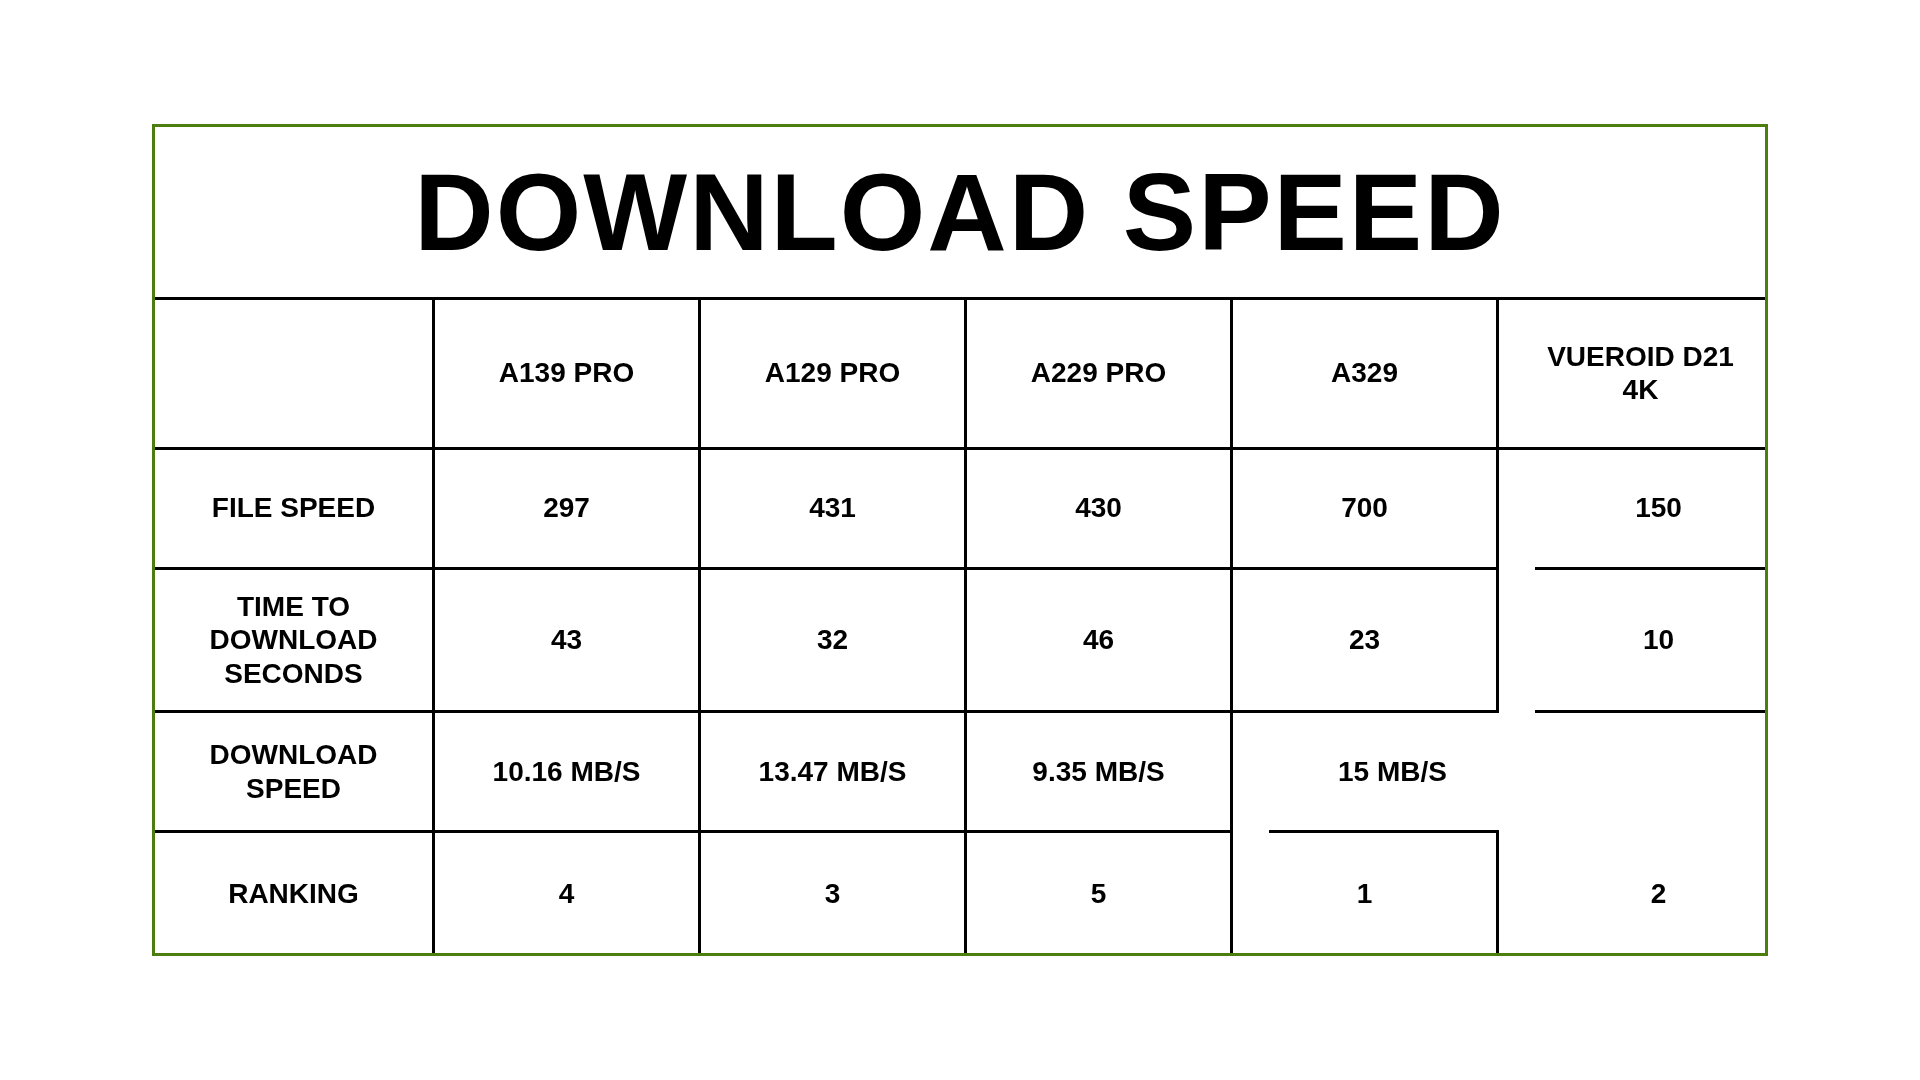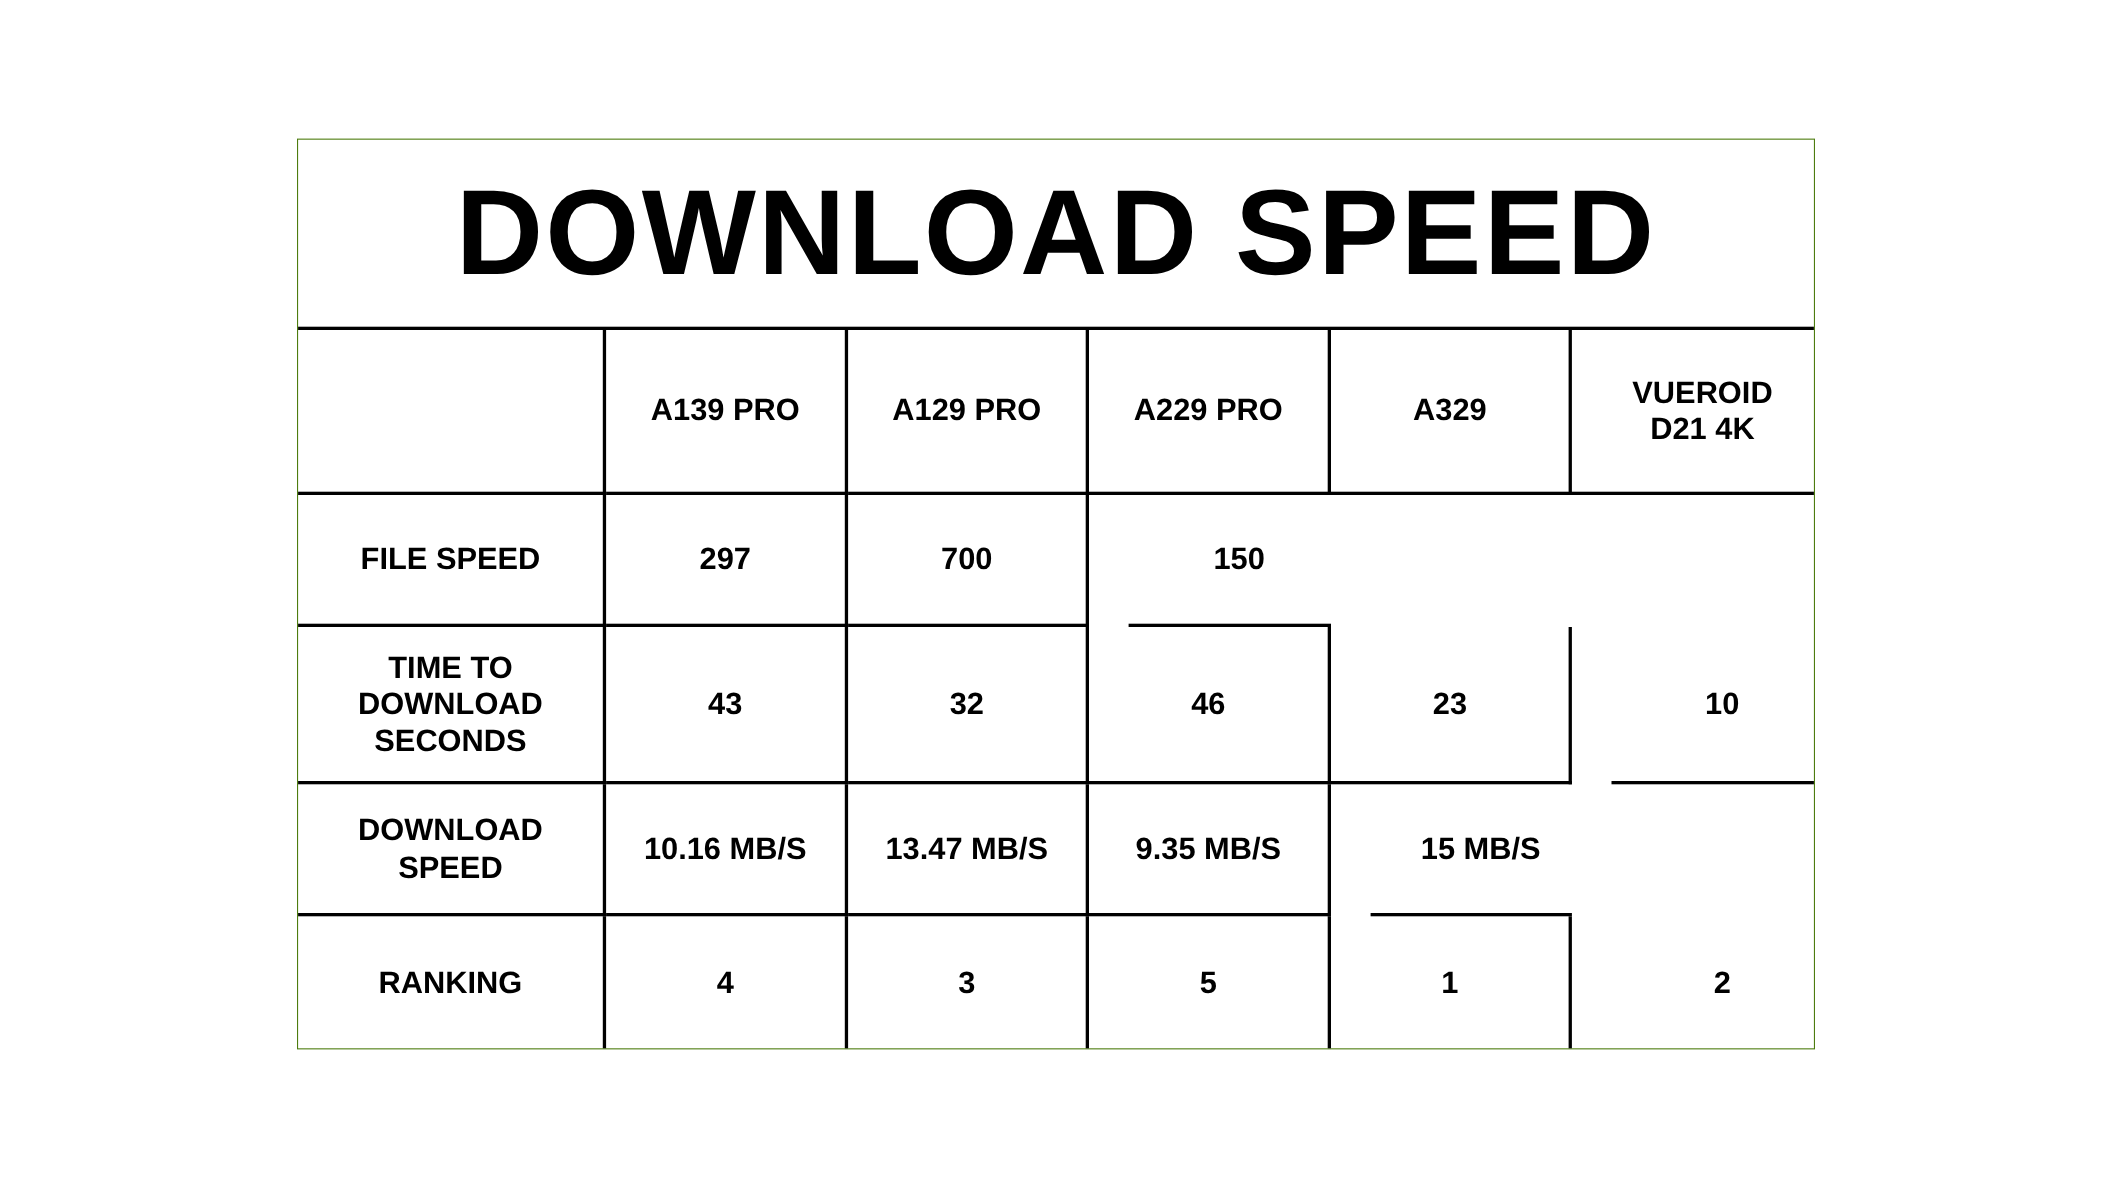--- a/index.html
+++ b/index.html
@@ -12,22 +12,22 @@
       background: #ffffff;
       display: flex;
       justify-content: center;
       align-items: center;
       width: 1920px;
       height: 1080px;
       font-family: 'Arial Black', 'Arial Bold', Arial, sans-serif;
     }
 
     .outer-container {
-      width: 1380px;
-      border: 1px solid #4d7c0f;
+      width: 1616px;
+      border: 3px solid #4d7c0f;
     }
 
     .title-cell {
       text-align: center;
       padding: 30px 20px;
       border-bottom: 3px solid #000000;
     }
 
     .title-text {
       font-size: 110px;
@@ -113,20 +113,26 @@
     </div>
 
     <div class="table-grid row">
       <div class="cell">
         <span class="cell-text">FILE SPEED</span>
       </div>
       <div class="cell">
         <span class="cell-text">297</span>
       </div>
       <div class="cell">
+        <span class="cell-text">431</span>
+      </div>
+      <div class="cell">
+        <span class="cell-text">430</span>
+      </div>
+      <div class="cell">
         <span class="cell-text">700</span>
       </div>
       <div class="cell">
         <span class="cell-text">150</span>
       </div>
     </div>
 
     <div class="table-grid row">
       <div class="cell">
         <span class="cell-text">TIME TO DOWNLOAD SECONDS</span>

